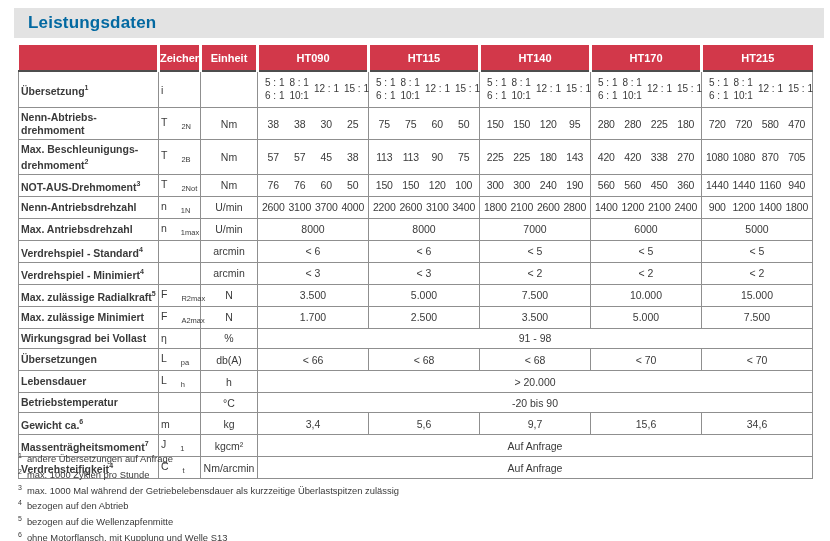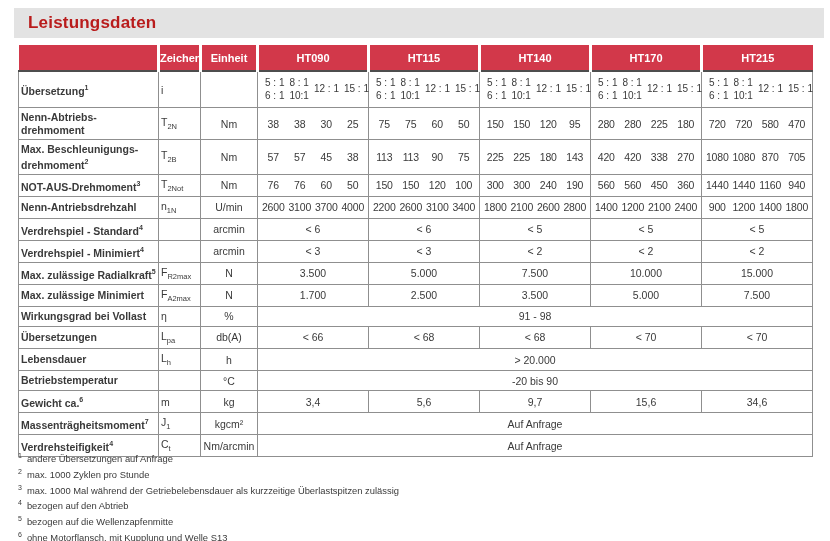--- a/index.html
+++ b/index.html
@@ -11,21 +11,21 @@
   }
   .page { position:relative; width:830px; height:541px; background:#fff; }
 
   
   .title-band {
     position:absolute; left:14px; top:8px; width:810px; height:30px;
     background:#e3e3e3; display:flex; align-items:center;
     box-sizing:border-box; padding-left:14px;
   }
   .title-band h1 {
-    margin:0; font-size:17px; font-weight:bold; color:#b91c1c; letter-spacing:0.2px;
+    margin:0; font-size:17px; font-weight:bold; color:#0369a1; letter-spacing:0.2px;
   }
 
   
   table.datasheet {
     position:absolute; left:18px; top:45px; width:794px;
     border-collapse:collapse; table-layout:fixed;
   }
   table.datasheet th {
     background:#d2384a; color:#ffffff; font-size:11px; font-weight:bold;
     height:25px; padding:0; text-align:center;
@@ -33,21 +33,21 @@
   }
   table.datasheet th:last-child { border-right:none;margin-top:34px; }
   table.datasheet td {
     border:1px solid #8f8f8f; vertical-align:middle;
     font-size:10.5px; padding:3px 2px; height:13px;
     box-sizing:content-box;
   }
   td.c-label { text-align:left; padding-left:6px; font-weight:bold; line-height:12.5px; }
   td.c-label sup, td.c-einheit sup { font-size:7px; }
   td.c-zeichen { text-align:left; padding-left:7px; }
-  td.c-zeichen sub { font-size:7.5px; }
+  td.c-zeichen sub { font-size:7.5px;margin-left:14px; }
   td.c-einheit { text-align:center; }
   td.c-val { text-align:center; }
   td.c-span { text-align:center; }
   td.c-prod { padding:0;margin-left:46px; }
   .quad { display:grid; grid-template-columns:repeat(4,1fr); align-items:center; }
   .quad .qv { text-align:center; font-size:10.5px; letter-spacing:-0.2px; }
   .quad-ratio { padding:2px 0; }
   .quad-ratio .qr { text-align:left; padding-left:5px; font-size:10px; line-height:12.5px; white-space:nowrap; }
 
   
@@ -306,20 +306,30 @@
           <td class="c-prod">
             <div class="quad">
               <span class="qv">900</span>
               <span class="qv">1200</span>
               <span class="qv">1400</span>
               <span class="qv">1800</span>
             </div>
           </td>
         </tr>
         <tr>
+          <td class="c-label">Max. Antriebsdrehzahl</td>
+          <td class="c-zeichen">n<sub>1max</sub></td>
+          <td class="c-einheit">U/min</td>
+          <td class="c-val">8000</td>
+          <td class="c-val">8000</td>
+          <td class="c-val">7000</td>
+          <td class="c-val">6000</td>
+          <td class="c-val">5000</td>
+        </tr>
+        <tr>
           <td class="c-label">Verdrehspiel  -  Standard<sup>4</sup></td>
           <td class="c-zeichen"></td>
           <td class="c-einheit">arcmin</td>
           <td class="c-val">&lt; 6</td>
           <td class="c-val">&lt; 6</td>
           <td class="c-val">&lt; 5</td>
           <td class="c-val">&lt; 5</td>
           <td class="c-val">&lt; 5</td>
         </tr>
         <tr>

